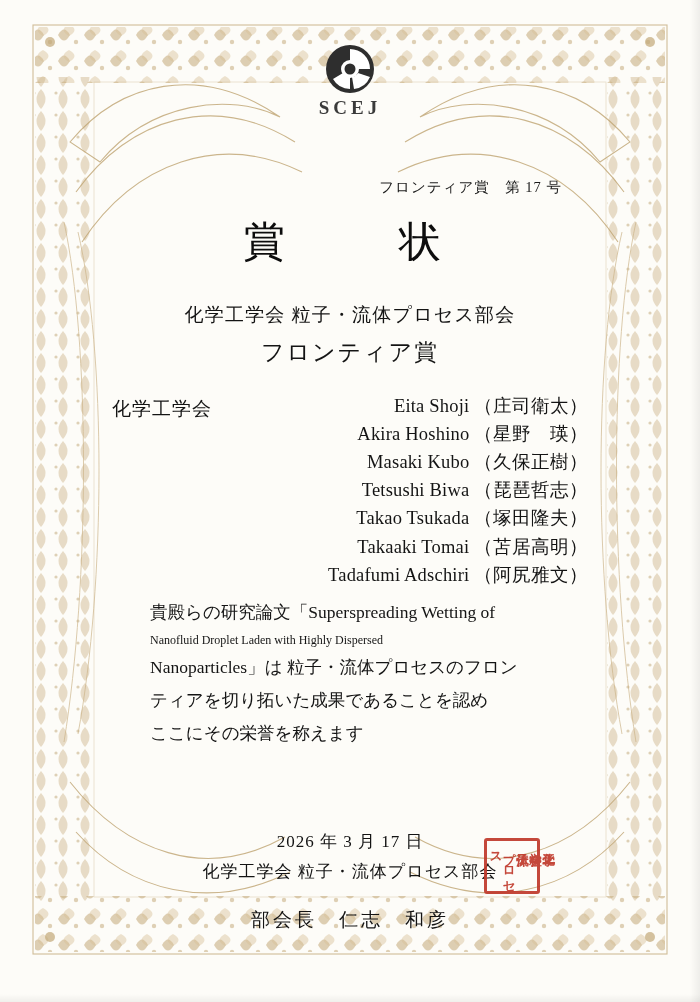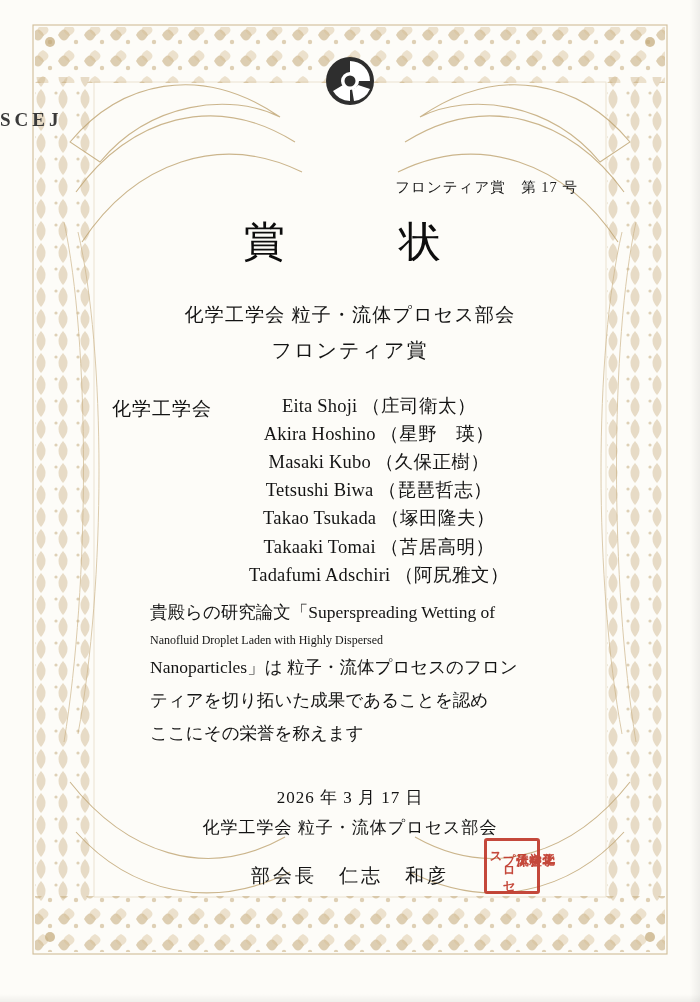--- a/index.html
+++ b/index.html
@@ -37,42 +37,42 @@
     position: absolute;
     left: 0;
     top: 0;
   }
 
   
   .logo-block {
     position: absolute;
     left: 0;
     right: 0;
-    top: 55px;
-    text-align: left;
+    top: 43px;
+    text-align: center;
   }
   .logo-mark {
     width: 52px;
     height: 52px;
     margin: 0 auto;
     display: block;
   }
   .logo-text {
     font-family: "Liberation Serif", serif;
     font-size: 19px;
     letter-spacing: 4px;
     color: #3a3a3a;
     margin-top: 2px;
     font-weight: 600;
   }
 
   
   .award-number {
     position: absolute;
-    right: 122px;
+    right: 138px;
     top: 178px;
     font-size: 14.5px;
     letter-spacing: 1px;
     color: #1a1a1a;
     white-space: pre;
   }
 
   
   .main-title {
     position: absolute;
@@ -95,21 +95,21 @@
     top: 300px;
     text-align: center;
   }
   .org-line-1 {
     font-size: 19px;
     letter-spacing: 1.2px;
     color: #141414;
     line-height: 1.55;
   }
   .org-line-2 {
-    font-size: 20px;
+    font-size: 23px;
     letter-spacing: 2px;
     color: #141414;
     line-height: 1.55;
     margin-top: 6px;
   }
 
   
   .recipients {
     position: absolute;
     left: 0;
@@ -119,21 +119,21 @@
   }
   .affiliation {
     position: absolute;
     left: 112px;
     top: 4px;
     font-size: 19px;
     letter-spacing: 1px;
     color: #141414;
   }
   .name-list {
-    text-align: center;
+    text-align: right;
     margin-left: 58px;
   }
   .name-row {
     font-size: 18.5px;
     line-height: 1.52;
     color: #141414;
     white-space: nowrap;
   }
   .name-en { letter-spacing: 0.2px; }
   .name-jp { letter-spacing: 0.5px; }
@@ -149,21 +149,21 @@
     color: #141414;
     text-align: left;
   }
   .citation .en { font-size: 12px; }
 
   
   .footer {
     position: absolute;
     left: 0;
     right: 0;
-    top: 786px;
+    top: 830px;
     text-align: center;
   }
   .footer-date {
     font-size: 17px;
     letter-spacing: 1px;
     color: #141414;
   }
   .footer-org {
     font-size: 17px;
     letter-spacing: 1px;

